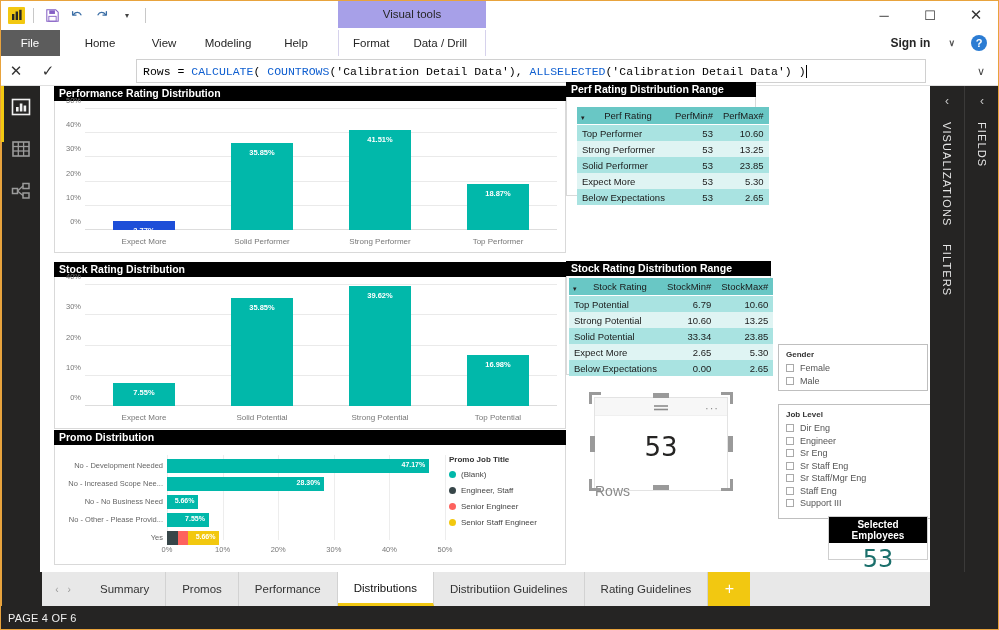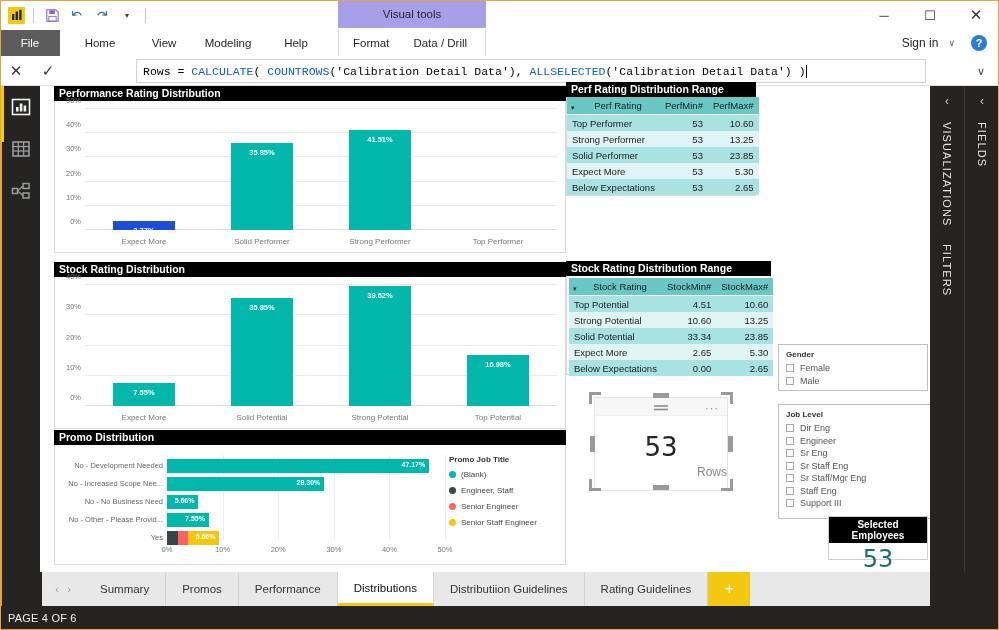--- a/index.html
+++ b/index.html
@@ -73,22 +73,22 @@
     font-size: 11.5px; color: #262626;
   }
   .ctx-sub {
     position: absolute; left: 338px; top: 0px; width: 148px; height: 26px;
     background: #fff; display: flex; align-items: center;
     border-left: 1px solid #d6d2ec; border-right: 1px solid #d6d2ec;
   }
   .ctx-sub span { font-size: 11.5px; color: #262626; }
   .signin {
     position: absolute; right: 44px; top: 0; height: 26px;
-    display: flex; align-items: center; gap: 10px;
-    font-size: 12px; color: #262626;
+    display: flex; align-items: center; gap: 18px;
+    font-size: 12px; color: #262626; font-weight: bold;
   }
   .help-ico {
     position: absolute; right: 12px; top: 5px;
     width: 16px; height: 16px; border-radius: 50%;
     background: #2b7cd3; color: #fff; font-size: 11px; font-weight: bold;
     display: flex; align-items: center; justify-content: center;
   }
   .chev-sm { font-size: 9px; color: #555; }
 
   
@@ -239,21 +239,21 @@
     position: absolute; left: 50%; top: 5px; transform: translateX(-50%);
     font-size: 11px; color: #888; line-height: 8px; letter-spacing: 0;
   }
   .card-more {
     position: absolute; right: 8px; top: 4px; font-size: 11px; color: #888; letter-spacing: 1px;
   }
   .card-val {
     text-align: center; font-size: 26px; color: #252423; margin-top: 16px;
     font-family: "DejaVu Sans", sans-serif;
   }
-  .card-cat { text-align: right; font-size: 12px; color: #8a8a8a; margin-top: 3px; }
+  .card-cat { text-align: left; font-size: 14px; color: #8a8a8a; margin-top: 21px; }
   .handle { position: absolute; background: #9a9a9a; }
   .corner { position: absolute; width: 12px; height: 12px; border: 3px solid #9a9a9a; }
 
   
   .sel-card { position: absolute; background: #fff; border: 1px solid #cfcfcf; }
   .sel-hdr {
     background: #000; color: #fff; font-size: 10px; font-weight: bold;
     padding: 2px 5px; text-align: center;
   }
   .sel-val {
@@ -457,29 +457,32 @@
               </div>
               <div class="xlbl" style="left: 0%; width: 25%;">Expect More</div>
               <div class="bar" style="left: 31%; width: 13%; height: 71.7%; background: rgb(1, 184, 170);">
                 <div class="bar-lbl">35.85%</div>
               </div>
               <div class="xlbl" style="left: 25%; width: 25%;">Solid Performer</div>
               <div class="bar" style="left: 56%; width: 13%; height: 83.02%; background: rgb(1, 184, 170); text-align: center;">
                 <div class="bar-lbl">41.51%</div>
               </div>
               <div class="xlbl" style="left: 50%; width: 25%;">Strong Performer</div>
+              <div class="bar" style="left: 81%; width: 13%; height: 37.74%; background: rgb(1, 184, 170);">
+                <div class="bar-lbl">18.87%</div>
+              </div>
               <div class="xlbl" style="left: 75%; width: 25%;">Top Performer</div>
             </div>
         </div>
       </div>
     </div>
 
     <div class="visual" style="left:524px;top:-4px;width:190px;height:114px;">
       <div class="visual-hdr">Perf Rating Distribution Range</div>
-      <div class="visual-body" style="height:99px;padding:0;">
+      <div class="visual-body" style="height:99px;padding:10px;">
         <table class="pbitable">
           <thead>
               <tr id="perf-thead">
                 <th class="c1">Perf Rating<span class="sortcaret">▾</span></th>
                 <th>PerfMin#</th>
                 <th>PerfMax#</th>
               </tr>
             </thead>
           <tbody id="perf-tbody">
               <tr class="odd">
@@ -556,21 +559,21 @@
           <thead>
               <tr id="stock-thead">
                 <th class="c1">Stock Rating<span class="sortcaret">▾</span></th>
                 <th>StockMin#</th>
                 <th>StockMax#</th>
               </tr>
             </thead>
           <tbody id="stock-tbody">
               <tr class="odd">
                 <td>Top Potential</td>
-                <td class="num">4.51</td>
+                <td class="num">6.79</td>
                 <td class="num">10.60</td>
               </tr>
               <tr class="even">
                 <td>Strong Potential</td>
                 <td class="num">10.60</td>
                 <td class="num">13.25</td>
               </tr>
               <tr class="odd">
                 <td>Solid Potential</td>
                 <td class="num">33.34</td>

